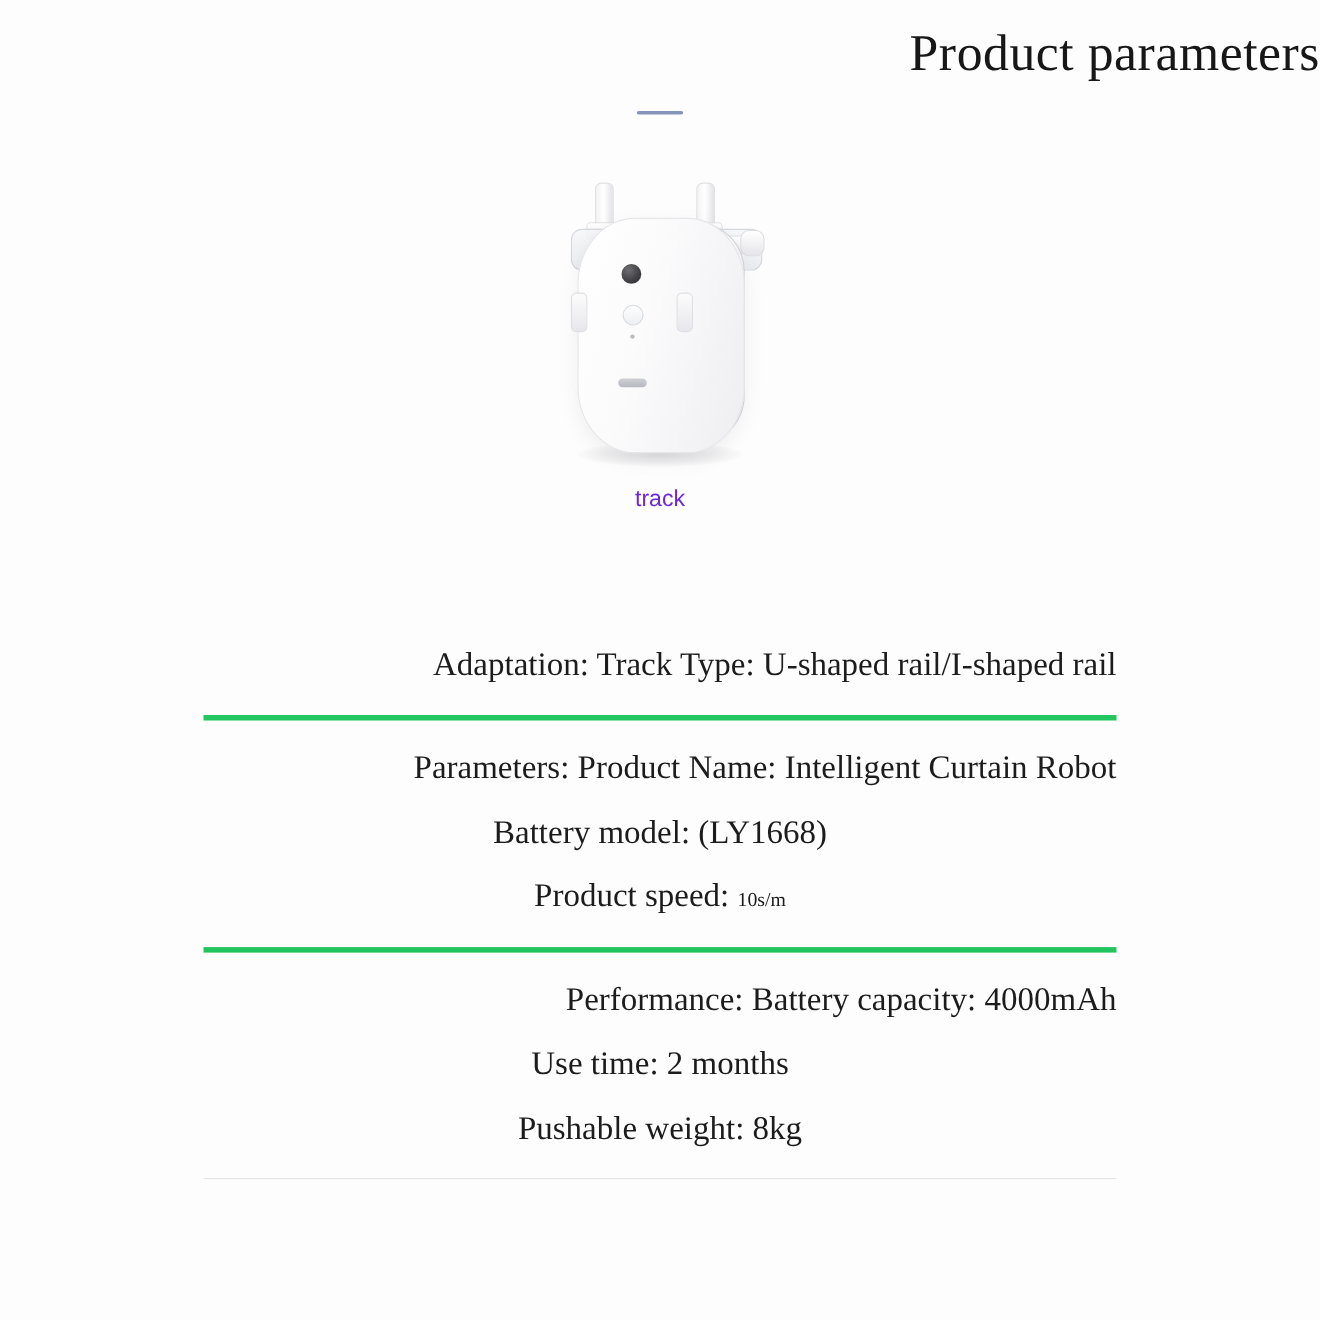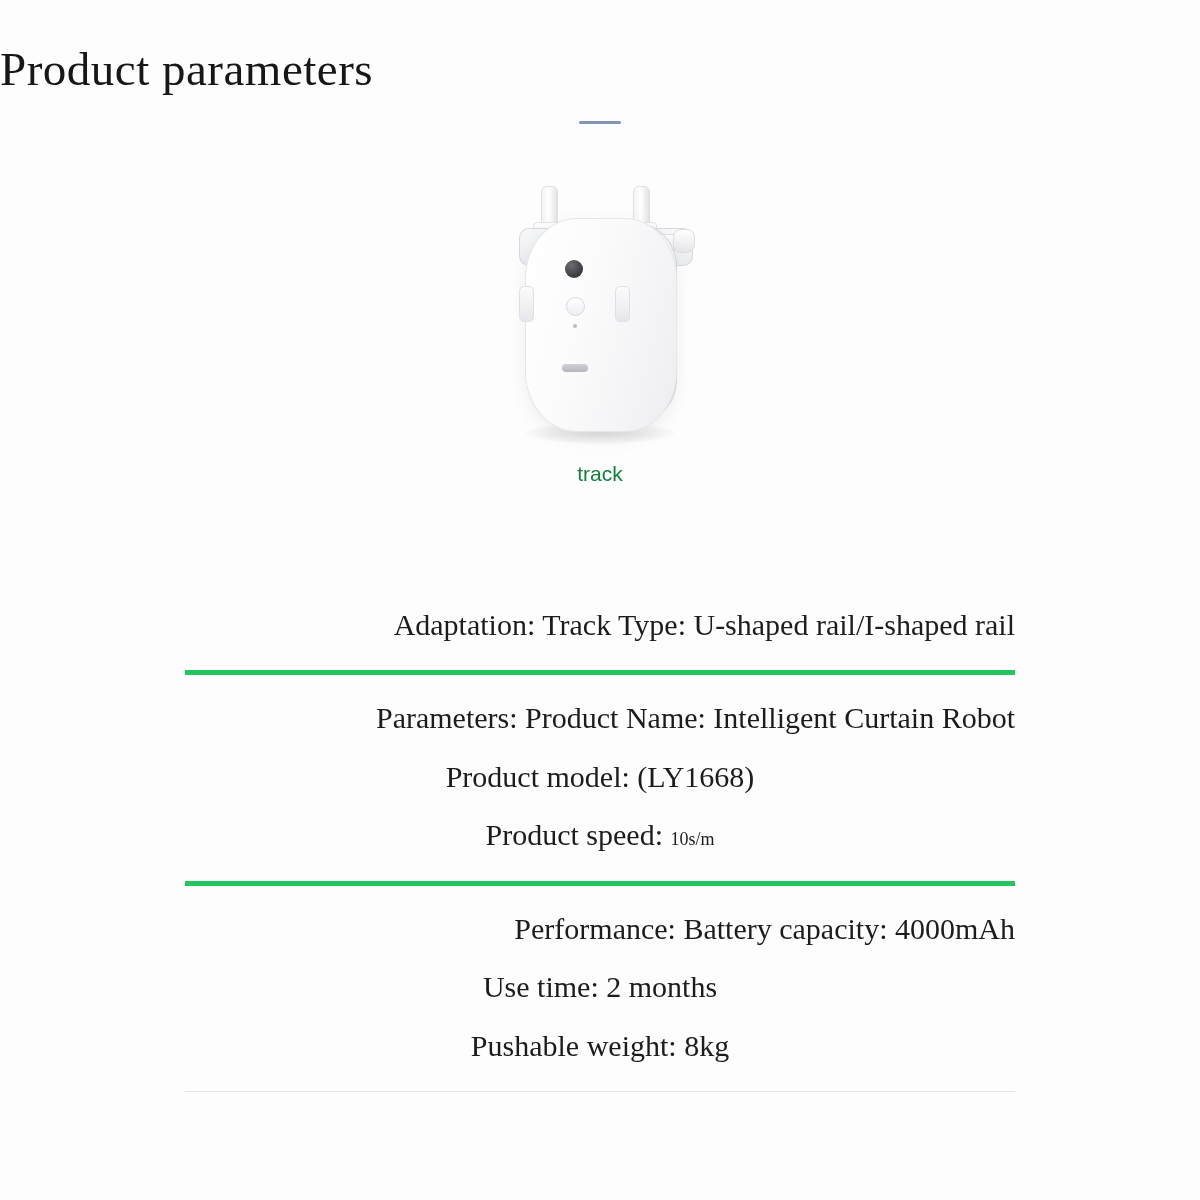--- a/index.html
+++ b/index.html
@@ -16,22 +16,22 @@
   }
   .page {
     position: relative;
     width: 1200px;
     height: 1200px;
     background: #fdfdfd;
   }
 
   
   .header {
-    padding-top: 40px;
-    text-align: left;
+    padding-top: 20px;
+    text-align: right;
   }
   .page-title {
     font-family: "Liberation Serif", serif;
     font-size: 47px;
     font-weight: 400;
     letter-spacing: 0.5px;
     color: #171717;
     margin: 0;
     line-height: 1.25;
   }
@@ -196,21 +196,21 @@
     background: linear-gradient(180deg,#cfd1d6 0%, #b6b8be 100%);
   }
   .caption {
     position: absolute;
     left: 0;
     right: 0;
     top: 280px;
     text-align: center;
     font-family: "Liberation Sans", sans-serif;
     font-size: 21px;
-    color: #15803d;
+    color: #6d28d9;
   }
 
   
   .specs {
     margin: 70px auto 0 auto;
     width: 830px;
     font-family: "Liberation Serif", serif;
   }
   .spec-group {
     padding: 14px 0 16px 0;
@@ -279,21 +279,21 @@
   </div>
 
   <div class="specs">
 
     <div class="spec-group">
       <div class="spec-line lead">Adaptation: Track Type: U-shaped rail/I-shaped rail</div>
     </div>
 
     <div class="spec-group">
       <div class="spec-line lead">Parameters: Product Name: Intelligent Curtain Robot</div>
-      <div class="spec-line">Product model: (LY1668)</div>
+      <div class="spec-line">Battery model: (LY1668)</div>
       <div class="spec-line"><span>Product speed: </span><span class="mono">10s/m</span></div>
     </div>
 
     <div class="spec-group">
       <div class="spec-line lead">Performance: Battery capacity: 4000mAh</div>
       <div class="spec-line">Use time: 2 months</div>
       <div class="spec-line">Pushable weight: 8kg</div>
     </div>
 
   </div>

